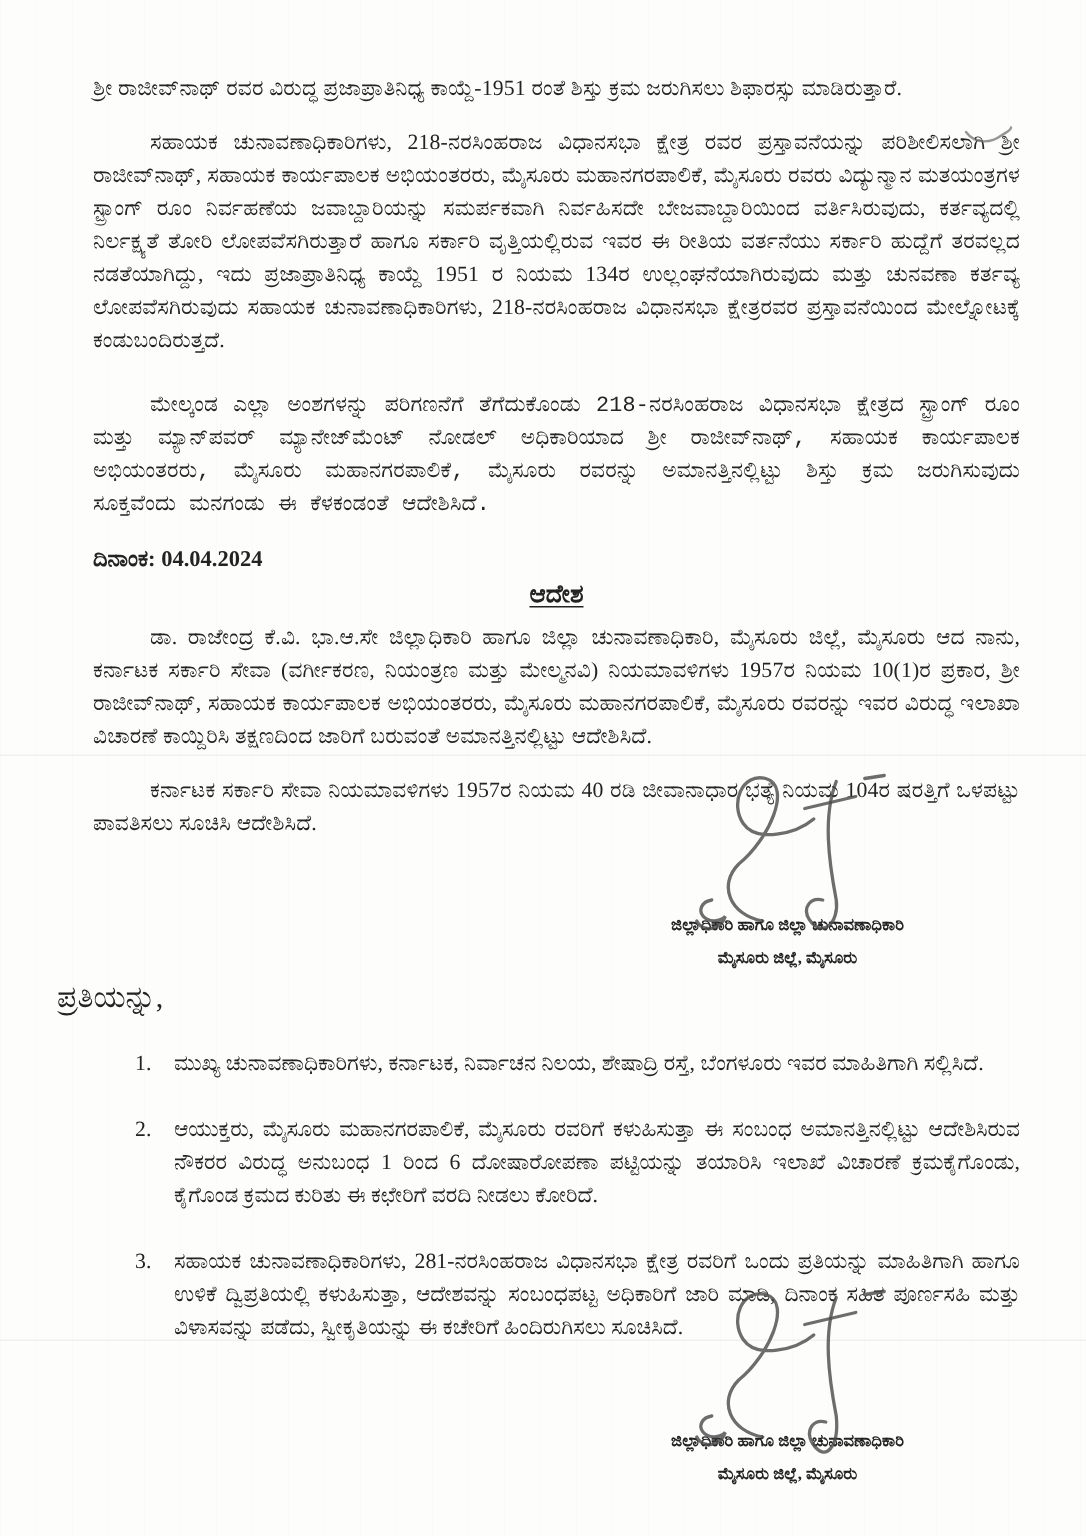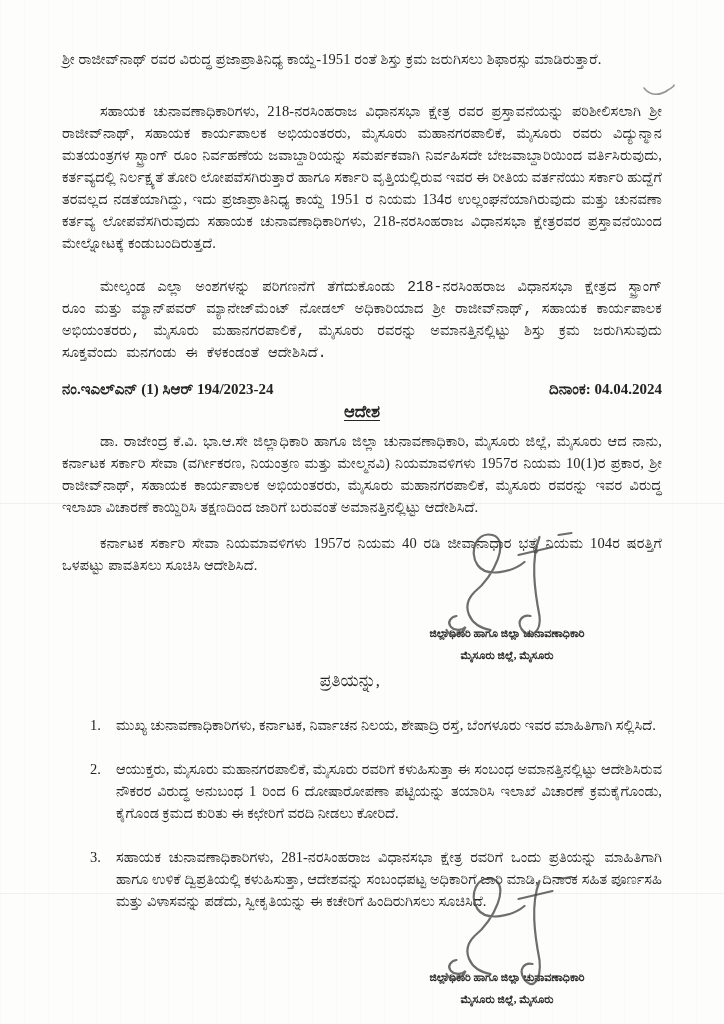--- a/index.html
+++ b/index.html
@@ -5,34 +5,34 @@
   html,body{margin:0;padding:0;background:#ffffff;}
   .paper{
     position:relative;
     width:724px;height:1024px;
     box-sizing:border-box;
     background:
       repeating-linear-gradient(90deg, rgba(0,0,0,0.012) 0 1px, transparent 1px 24px),
       #fdfdfc;
     color:#232323;
     font-family:"Liberation Serif","DejaVu Serif",serif;
-    padding:48px 62px 0 62px;
+    padding:48px 44px 0 62px;
     overflow:hidden;
   }
   .crease-h{position:absolute;left:0;width:100%;height:1px;background:rgba(0,0,0,0.05);}
   .para{
     margin:0;
     font-size:14.5px;
     line-height:22px;
     text-align:justify;
     letter-spacing:0.1px;
   }
   .indent{text-indent:38px;}
   .gap-sm{margin-top:14px;}
-  .gap-md{margin-top:30px;}
+  .gap-md{margin-top:14px;}
   .gap-lg{margin-top:22px;font-family:Liberation Mono, monospace;}
   .refline{
     display:flex;justify-content:space-between;align-items:baseline;
     margin-top:14px;font-weight:bold;font-size:15px;line-height:22px;
   }
   .order-heading{
     margin:2px 0 8px 0;text-align:center;font-size:16.5px;font-weight:bold;
   }
   .order-heading span{text-decoration:underline;text-underline-offset:3px;text-align:right;}
   .sig-block{
@@ -50,21 +50,21 @@
     left:50%;
     transform:translateX(-46%);
     top:-54px;
     pointer-events:none;
   }
   .sig-scribble path{stroke:#4d4d4d;stroke-width:2.2;fill:none;stroke-linecap:round;opacity:.82;}
   .pen-mark{position:absolute;right:48px;top:82px;}
   .pen-mark path{stroke:#6a6a6a;stroke-width:1.6;fill:none;stroke-linecap:round;opacity:.7;}
   .copies-label{
     margin:4px 0 4px -24px;
-    font-size:17px;line-height:22px;text-align:center;
+    font-size:20px;line-height:22px;
   }
   ol.copies{
     margin:2px 0 0 0;
     padding:0 0 0 28px;
     counter-reset:item;
     list-style:none;
   }
   ol.copies li{
     position:relative;
     counter-increment:item;
@@ -89,21 +89,20 @@
     <path d="M2,6 C8,14 18,14 26,8 C29,6 32,5 32,3"></path>
   </svg>
 
   <p class="para">ಶ್ರೀ ರಾಜೀವ್‌ನಾಥ್ ರವರ ವಿರುದ್ಧ ಪ್ರಜಾಪ್ರಾತಿನಿಧ್ಯ ಕಾಯ್ದೆ-1951 ರಂತೆ ಶಿಸ್ತು ಕ್ರಮ ಜರುಗಿಸಲು ಶಿಫಾರಸ್ಸು ಮಾಡಿರುತ್ತಾರೆ.</p>
 
   <p class="para indent gap-md">ಸಹಾಯಕ ಚುನಾವಣಾಧಿಕಾರಿಗಳು, 218-ನರಸಿಂಹರಾಜ ವಿಧಾನಸಭಾ ಕ್ಷೇತ್ರ ರವರ ಪ್ರಸ್ತಾವನೆಯನ್ನು ಪರಿಶೀಲಿಸಲಾಗಿ ಶ್ರೀ ರಾಜೀವ್‌ನಾಥ್, ಸಹಾಯಕ ಕಾರ್ಯಪಾಲಕ ಅಭಿಯಂತರರು, ಮೈಸೂರು ಮಹಾನಗರಪಾಲಿಕೆ, ಮೈಸೂರು ರವರು ವಿದ್ಯುನ್ಮಾನ ಮತಯಂತ್ರಗಳ ಸ್ಟ್ರಾಂಗ್ ರೂಂ ನಿರ್ವಹಣೆಯ ಜವಾಬ್ದಾರಿಯನ್ನು ಸಮರ್ಪಕವಾಗಿ ನಿರ್ವಹಿಸದೇ ಬೇಜವಾಬ್ದಾರಿಯಿಂದ ವರ್ತಿಸಿರುವುದು, ಕರ್ತವ್ಯದಲ್ಲಿ ನಿರ್ಲಕ್ಷ್ಯತೆ ತೋರಿ ಲೋಪವೆಸಗಿರುತ್ತಾರೆ ಹಾಗೂ ಸರ್ಕಾರಿ ವೃತ್ತಿಯಲ್ಲಿರುವ ಇವರ ಈ ರೀತಿಯ ವರ್ತನೆಯು ಸರ್ಕಾರಿ ಹುದ್ದೆಗೆ ತರವಲ್ಲದ ನಡತೆಯಾಗಿದ್ದು, ಇದು ಪ್ರಜಾಪ್ರಾತಿನಿಧ್ಯ ಕಾಯ್ದೆ 1951 ರ ನಿಯಮ 134ರ ಉಲ್ಲಂಘನೆಯಾಗಿರುವುದು ಮತ್ತು ಚುನವಣಾ ಕರ್ತವ್ಯ ಲೋಪವೆಸಗಿರುವುದು ಸಹಾಯಕ ಚುನಾವಣಾಧಿಕಾರಿಗಳು, 218-ನರಸಿಂಹರಾಜ ವಿಧಾನಸಭಾ ಕ್ಷೇತ್ರರವರ ಪ್ರಸ್ತಾವನೆಯಿಂದ ಮೇಲ್ನೋಟಕ್ಕೆ ಕಂಡುಬಂದಿರುತ್ತದೆ.</p>
 
   <p class="para indent gap-lg">ಮೇಲ್ಕಂಡ ಎಲ್ಲಾ ಅಂಶಗಳನ್ನು ಪರಿಗಣನೆಗೆ ತೆಗೆದುಕೊಂಡು 218-ನರಸಿಂಹರಾಜ ವಿಧಾನಸಭಾ ಕ್ಷೇತ್ರದ ಸ್ಟ್ರಾಂಗ್ ರೂಂ ಮತ್ತು ಮ್ಯಾನ್‌ಪವರ್ ಮ್ಯಾನೇಜ್‌ಮೆಂಟ್ ನೋಡಲ್ ಅಧಿಕಾರಿಯಾದ ಶ್ರೀ ರಾಜೀವ್‌ನಾಥ್, ಸಹಾಯಕ ಕಾರ್ಯಪಾಲಕ ಅಭಿಯಂತರರು, ಮೈಸೂರು ಮಹಾನಗರಪಾಲಿಕೆ, ಮೈಸೂರು ರವರನ್ನು ಅಮಾನತ್ತಿನಲ್ಲಿಟ್ಟು ಶಿಸ್ತು ಕ್ರಮ ಜರುಗಿಸುವುದು ಸೂಕ್ತವೆಂದು ಮನಗಂಡು ಈ ಕೆಳಕಂಡಂತೆ ಆದೇಶಿಸಿದೆ.</p>
 
   <div class="refline">
-    <span>ನಂ.ಇಎಲ್‌ಎನ್ (1) ಸಿಆರ್ 194/2023-24</span>
     <span>ದಿನಾಂಕ: 04.04.2024</span>
   </div>
 
   <h2 class="order-heading">
     <span>ಆದೇಶ</span>
   </h2>
 
   <p class="para indent">ಡಾ. ರಾಜೇಂದ್ರ ಕೆ.ವಿ. ಭಾ.ಆ.ಸೇ ಜಿಲ್ಲಾಧಿಕಾರಿ ಹಾಗೂ ಜಿಲ್ಲಾ ಚುನಾವಣಾಧಿಕಾರಿ, ಮೈಸೂರು ಜಿಲ್ಲೆ, ಮೈಸೂರು ಆದ ನಾನು, ಕರ್ನಾಟಕ ಸರ್ಕಾರಿ ಸೇವಾ (ವರ್ಗೀಕರಣ, ನಿಯಂತ್ರಣ ಮತ್ತು ಮೇಲ್ಮನವಿ) ನಿಯಮಾವಳಿಗಳು 1957ರ ನಿಯಮ 10(1)ರ ಪ್ರಕಾರ, ಶ್ರೀ ರಾಜೀವ್‌ನಾಥ್, ಸಹಾಯಕ ಕಾರ್ಯಪಾಲಕ ಅಭಿಯಂತರರು, ಮೈಸೂರು ಮಹಾನಗರಪಾಲಿಕೆ, ಮೈಸೂರು ರವರನ್ನು ಇವರ ವಿರುದ್ಧ ಇಲಾಖಾ ವಿಚಾರಣೆ ಕಾಯ್ದಿರಿಸಿ ತಕ್ಷಣದಿಂದ ಜಾರಿಗೆ ಬರುವಂತೆ ಅಮಾನತ್ತಿನಲ್ಲಿಟ್ಟು ಆದೇಶಿಸಿದೆ.</p>
 
   <p class="para indent gap-sm">ಕರ್ನಾಟಕ ಸರ್ಕಾರಿ ಸೇವಾ ನಿಯಮಾವಳಿಗಳು 1957ರ ನಿಯಮ 40 ರಡಿ ಜೀವಾನಾಧಾರ ಭತ್ಯೆ ನಿಯಮ 104ರ ಷರತ್ತಿಗೆ ಒಳಪಟ್ಟು ಪಾವತಿಸಲು ಸೂಚಿಸಿ ಆದೇಶಿಸಿದೆ.</p>

